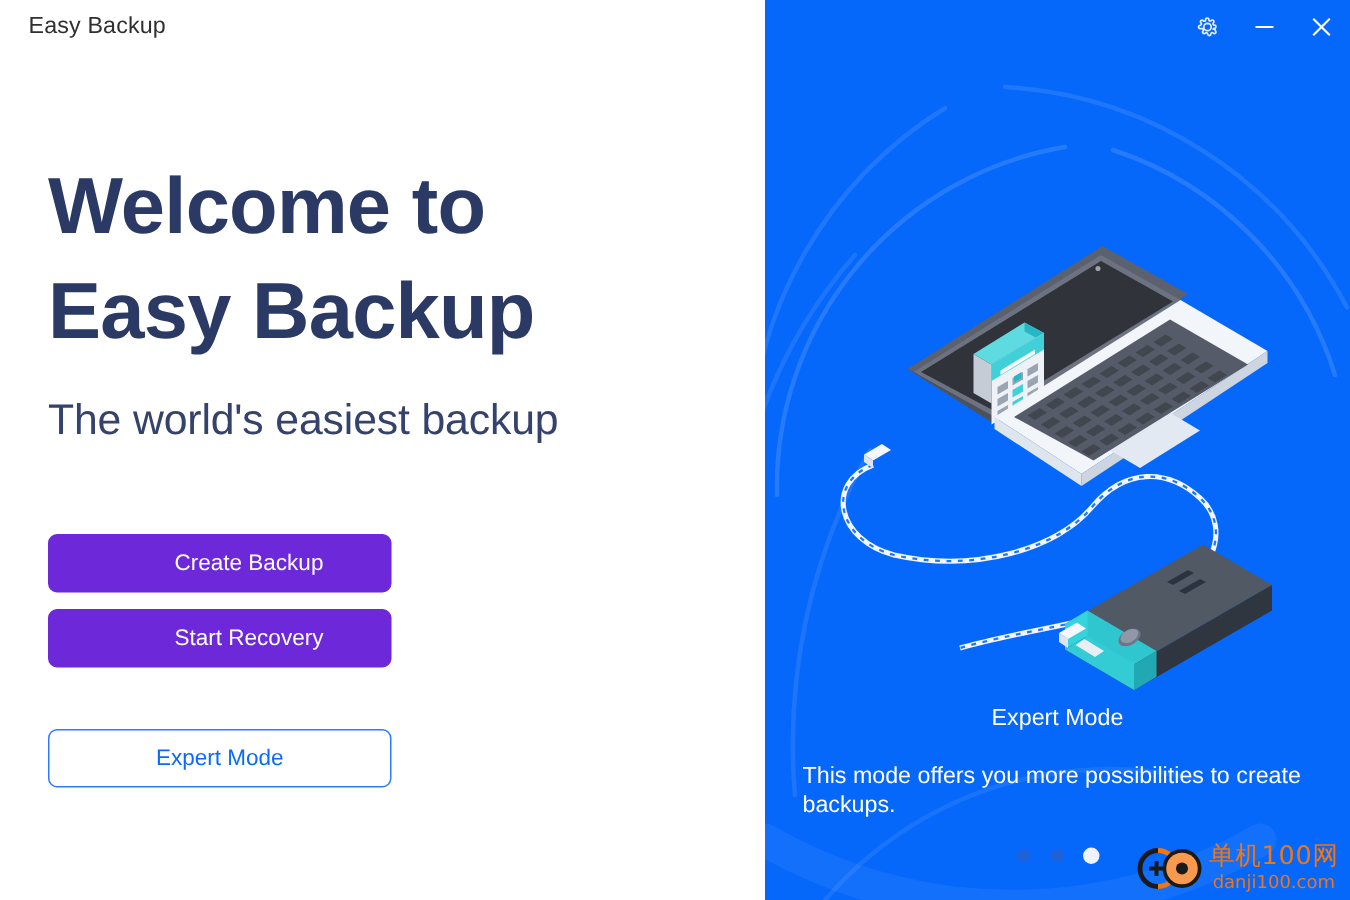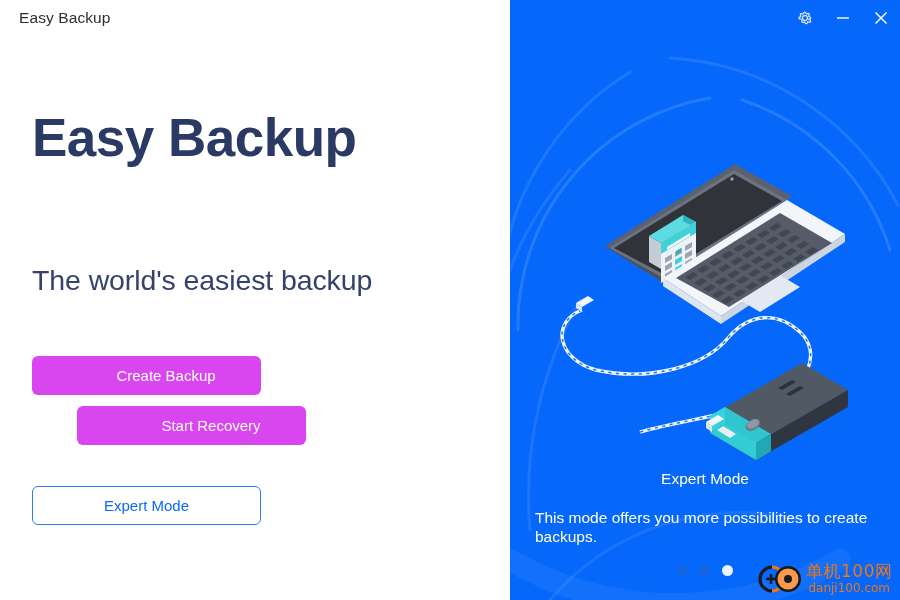--- a/index.html
+++ b/index.html
@@ -68,32 +68,32 @@
     border-radius: 6px;
     box-sizing: border-box;
     display: flex;
     align-items: center;
     justify-content: center;
     font-size: 15px;
     cursor: pointer;
     user-select: none;
   }
   .btn-primary {
-    background: #d946ef;
+    background: #6d28d9;
     color: #ffffff;
     border: none;
     padding-left: 39px;
   }
   .btn-outline {
     background: #ffffff;
     color: #0a6bfb;
     border: 1px solid #2d7bfc;
   }
   #btn-create  { top: 356px; }
-  #btn-recover { top: 406px; margin-left: 45px; }
+  #btn-recover { top: 406px; }
   #btn-expert  { top: 486px; }
 
   
   #right-pane {
     position: absolute;
     left: 510px; top: 0;
     width: 390px; height: 600px;
     background: #0668fb;
     overflow: hidden;
   }
@@ -184,20 +184,21 @@
 
 <div id="app">
 
   <div id="left-pane">
 
     <div id="title-bar">
       <span id="app-title">Easy Backup</span>
     </div>
 
     <div id="headline">
+      <span class="hl-line">Welcome to</span>
       <span class="hl-line">Easy Backup</span>
     </div>
 
     <div id="subhead">The world's easiest backup</div>
 
     <div class="btn btn-primary" id="btn-create">Create Backup</div>
     <div class="btn btn-primary" id="btn-recover">Start Recovery</div>
     <div class="btn btn-outline" id="btn-expert">Expert Mode</div>
 
   </div>

